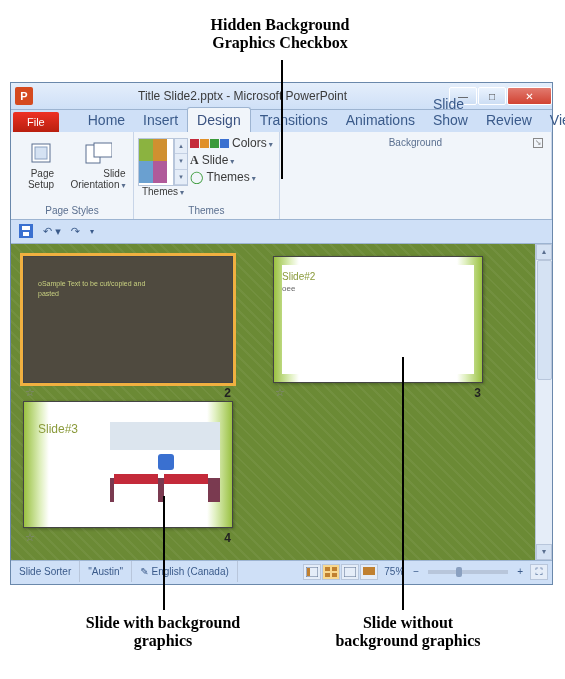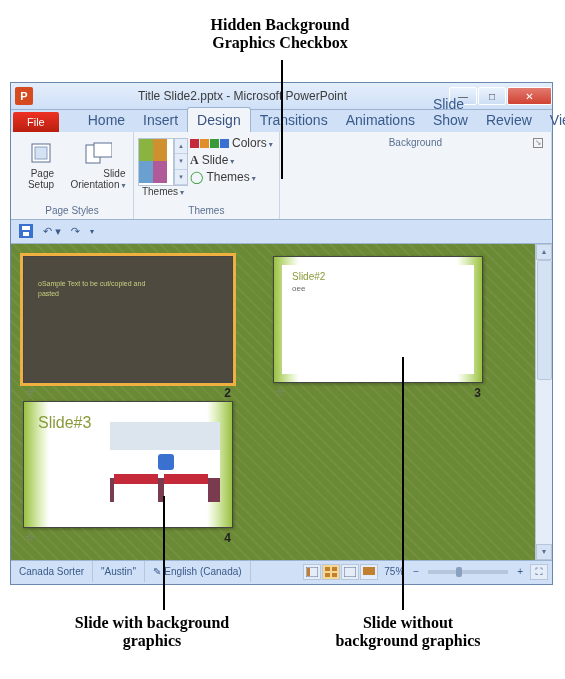--- a/index.html
+++ b/index.html
@@ -49,21 +49,21 @@
 .slide-thumb { width: 210px; height: 127px; background: #fff; border: 1px solid #444; box-shadow: 1px 1px 3px rgba(0,0,0,0.3); position: relative; overflow: hidden; }
 .slide-thumb.selected { outline: 3px solid #f0b040; }
 .slide-num { position: absolute; right: 2px; bottom: -17px; font-size: 12px; color: #222; font-weight: bold; }
 .star-icon { position: absolute; left: 2px; bottom: -16px; font-size: 11px; color: #888; }
 .s1-gradient { background: linear-gradient(90deg, #9ac142 0%, #c9e080 15%, #f0f8e0 30%, #fff 50%, #f0f8e0 70%, #c9e080 85%, #9ac142 100%); }
 .s1-box1 { position: absolute; left: 86px; top: 6px; width: 96px; height: 48px; background: #5f5a4a; }
 .s1-box2 { position: absolute; left: 86px; top: 54px; width: 96px; height: 67px; background: #f0f0ec; }
 .s1-title { position: absolute; left: 92px; top: 62px; font-size: 9px; color: #8a9a3a; }
 .s2-dark { background: #4f4a3f; }
 .s2-text { position: absolute; left: 14px; top: 22px; font-size: 7px; color: #c8d080; line-height: 10px; }
-.s3-inner { padding: 6px 10px; }
+.s3-inner { padding: 6px 0; }
 .s3-title { font-size: 10px; color: #8a9a3a; }
 .s3-body { font-size: 8px; color: #666; margin-top: 2px; }
 .s4-pic { position: absolute; left: 86px; top: 20px; width: 110px; height: 80px; }
 .bed { width: 100%; height: 100%; position: relative; background: linear-gradient(#dce5ee 0%, #dce5ee 35%, #fff 35%, #fff 70%, #7a3a50 70%); }
 .bed-block { position: absolute; bottom: 0; width: 44px; height: 28px; background: #fff; border-top: 10px solid #c42a3a; }
 .bed-icon { position: absolute; left: 48px; top: 32px; width: 16px; height: 16px; background: #3a70d0; border-radius: 3px; }
 .vscroll { position: absolute; right: 0; top: 0; width: 17px; height: 100%; background: #e5edf8; border-left: 1px solid #b8c6db; }
 .vscroll-btn { height: 16px; background: #d5e2f3; border: 1px solid #b8c6db; font-size: 8px; text-align: center; line-height: 14px; color: #5a6f8f; }
 .vscroll-thumb { position: absolute; top: 16px; left: 1px; width: 15px; height: 120px; background: #d5e2f3; border: 1px solid #b8c6db; border-radius: 2px; }
 .statusbar { height: 22px; background: #cfe0f7; border-top: 1px solid #9db4d1; display: flex; align-items: center; font-size: 10px; color: #3a5a8a; }
@@ -216,21 +216,21 @@
             <div class="s3-title">Slide#2</div>
             <div class="s3-body">oee</div>
           </div>
         </div>
         <div class="star-icon">☆</div>
         <div class="slide-num">3</div>
       </div>
 
       <div class="slide-wrap">
         <div class="slide-thumb" style="background:linear-gradient(90deg,#9ac142,#e0f0c0 8%,#fff 12%,#fff 88%,#e0f0c0 92%,#9ac142);">
-          <div style="position:absolute;left:14px;top:12px;font-size:16px;color:#8a9a3a;">Slide#3</div>
+          <div style="position:absolute;left:14px;top:20px;font-size:12px;color:#8a9a3a;">Slide#3</div>
           <div class="s4-pic">
             <div class="bed">
               <div class="bed-block" style="left:4px;"></div>
               <div class="bed-block" style="left:54px;"></div>
               <div class="bed-icon"></div>
             </div>
           </div>
         </div>
         <div class="star-icon">☆</div>
         <div class="slide-num">4</div>
@@ -238,21 +238,21 @@
 
     </div>
     <div class="vscroll">
       <div class="vscroll-btn">▴</div>
       <div class="vscroll-thumb"></div>
       <div class="vscroll-btn" style="position:absolute;bottom:0;width:100%;">▾</div>
     </div>
   </div>
 
   <div class="statusbar">
-    <div class="sb-cell">Canada Sorter</div>
+    <div class="sb-cell">Slide Sorter</div>
     <div class="sb-cell">"Austin"</div>
     <div class="sb-cell">
       <span>✎</span>
       <span>English (Canada)</span>
     </div>
     <div class="sb-right">
       <div class="view-btn">
           <svg width="12" height="10">
             <rect width="12" height="10" fill="none" stroke="#5a6f8f"></rect>
             <rect x="1" y="1" width="3" height="8" fill="#c08030"></rect>
@@ -282,20 +282,20 @@
           <div class="thumb"></div>
         </div>
       <span style="padding:0 3px;">+</span>
       <div class="view-btn" style="margin:0 4px;">⛶</div>
     </div>
   </div>
 
 </div>
 
 <div class="annotation-line" style="left:163px; top:496px; width:2px; height:114px;"></div>
-<div class="annotation" style="left:32px; top:614px; width:240px;">
+<div class="annotation" style="left:43px; top:614px; width:240px;">
   Slide with background<br>graphics
 </div>
 
 <div class="annotation-line" style="left:402px; top:357px; width:2px; height:253px;"></div>
 <div class="annotation" style="left:308px; top:614px; width:200px;">
   Slide without<br>background graphics
 </div>
 
 </body></html>

